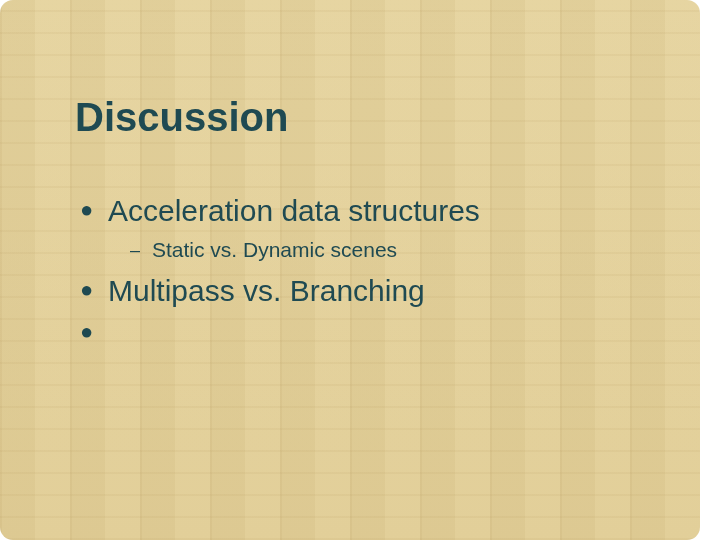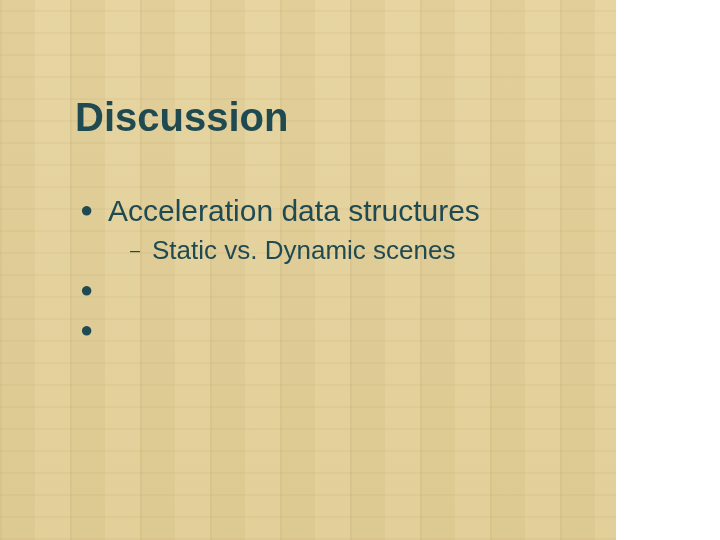--- a/index.html
+++ b/index.html
@@ -5,40 +5,41 @@
   html, body {
     margin: 0;
     padding: 0;
     width: 720px;
     height: 540px;
     overflow: hidden;
     font-family: Arial, Helvetica, sans-serif;
   }
   .slide {
     position: relative;
-    width: 616px;
+    width: 700px;
     height: 540px;
     background:
       repeating-linear-gradient(0deg,
         rgba(180,150,90,0.10) 0px,
         rgba(180,150,90,0.10) 2px,
         rgba(230,210,150,0.0) 2px,
         rgba(230,210,150,0.0) 22px),
       repeating-linear-gradient(90deg,
         rgba(180,150,90,0.12) 0px,
         rgba(180,150,90,0.12) 2px,
         rgba(230,210,150,0.0) 2px,
         rgba(230,210,150,0.0) 70px),
       repeating-linear-gradient(90deg,
         rgba(200,175,110,0.25) 0px,
         rgba(200,175,110,0.25) 35px,
         rgba(215,190,125,0.15) 35px,
         rgba(215,190,125,0.15) 70px),
       linear-gradient(180deg, #e9d9a8 0%, #e4d29e 100%);
     box-sizing: border-box;
+    border-radius: 13px;
   }
   .title {
     position: absolute;
     top: 95px;
     left: 75px;
     font-size: 40px;
     font-weight: bold;
     color: #1f4a52;
   }
   .body {
@@ -69,21 +70,21 @@
     margin-top: 4px;
     margin-bottom: 12px;
   }
   .lvl2 .dash {
     font-size: 18px;
     line-height: 26px;
     width: 22px;
     flex: 0 0 22px;
   }
   .lvl2 .text {
-    font-size: 26px;
+    font-size: 21px;
     line-height: 26px;
   }
 </style>
 </head>
 <body>
 
 <div class="slide">
   <div class="title">Discussion</div>
   <div class="body">
 
@@ -92,20 +93,21 @@
       <div class="text">Acceleration data structures</div>
     </div>
 
     <div class="lvl2">
       <div class="dash">–</div>
       <div class="text">Static vs. Dynamic scenes</div>
     </div>
 
     <div class="lvl1">
       <div class="bullet">●</div>
+      <div class="text">Multipass vs. Branching</div>
     </div>
 
     <div class="lvl1">
       <div class="bullet">●</div>
     </div>
 
   </div>
 </div>
 
 </body></html>

